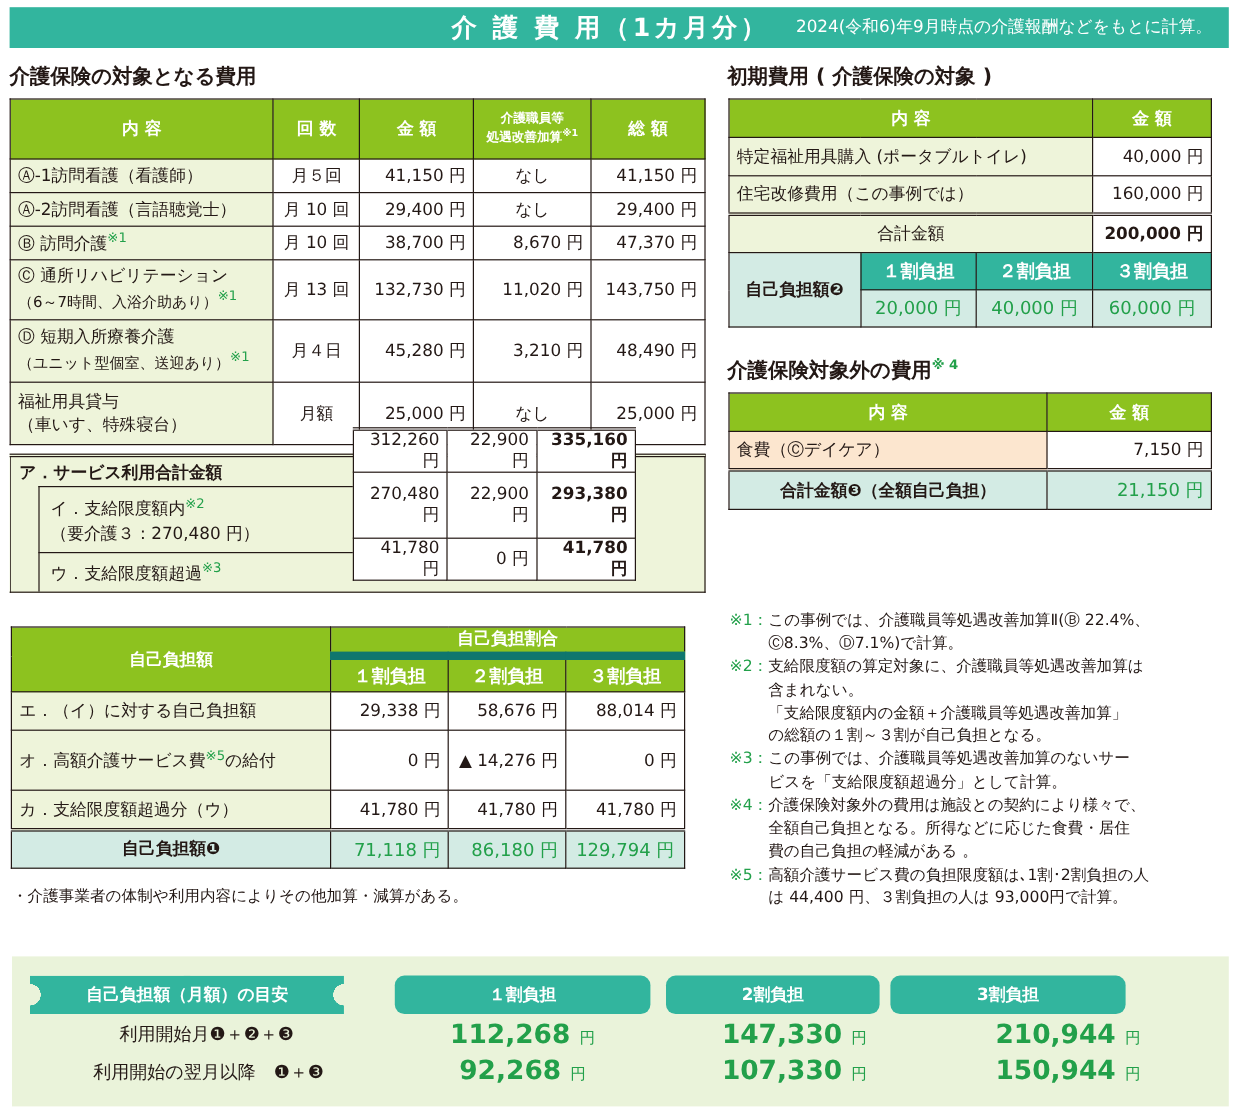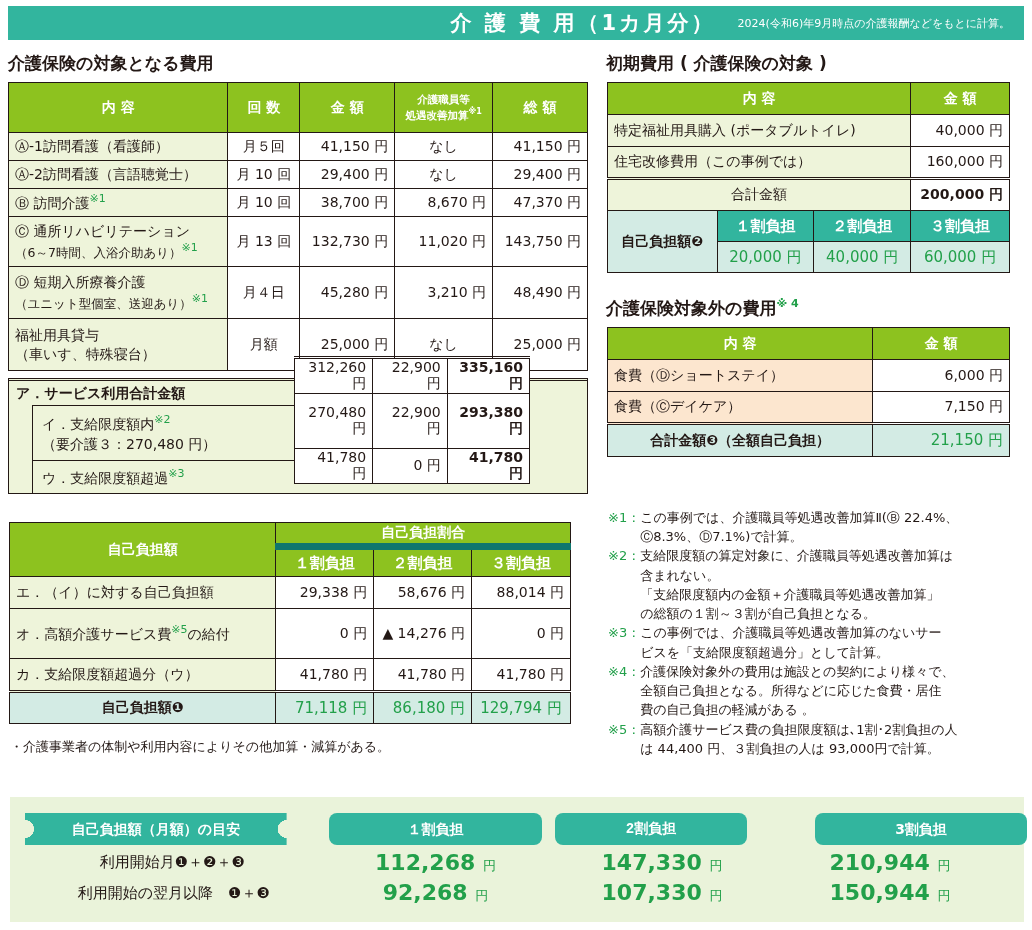--- a/index.html
+++ b/index.html
@@ -1,20 +1,20 @@
 <!DOCTYPE html>
 <html><head>
 <meta charset="utf-8">
 <style>
   * { box-sizing: border-box; margin: 0; padding: 0; }
   body { width: 1032px; height: 930px; background: #ffffff; font-family: "DejaVu Sans", sans-serif; color: #231815; position: relative; overflow: hidden; }
   .abs { position: absolute; }
   .banner { left: 8px; top: 6px; width: 1016px; height: 34px; background: #32b59e; color: #fff; display: flex; align-items: center; justify-content: flex-end; padding-right: 14px; }
   .banner .title { font-size: 21px; font-weight: bold; letter-spacing: 3px; margin-right: 22px; }
-  .banner .sub { font-size: 11px; }
+  .banner .sub { font-size: 14px; }
   .sec-title { font-size: 17px; font-weight: bold; color: #231815; }
   .note-mark { color: #22a04a; font-size: 11px; vertical-align: super; }
   table { border-collapse: collapse; position: absolute; }
   td, th { border: 1px solid #231815; font-size: 14px; padding: 0 6px; }
   th { background: #8dc21f; color: #fff; font-weight: bold; text-align: center; }
   .lbl { background: #eef4da; text-align: left; }
   .num { text-align: right; background: #fff; }
   .ctr { text-align: center; background: #fff; }
   .bold { font-weight: bold; }
   .green { color: #22a04a; }
@@ -224,24 +224,20 @@
   <colgroup>
       <col style="width:266px">
       <col style="width:137px">
     </colgroup>
   <tbody>
       <tr style="height:32px;">
     <th>内 容</th>
     <th>金 額</th>
   </tr>
   <tr style="height:32px;">
-        <td class="peach">食費（Ⓓショートステイ）</td>
-        <td class="num">6,000 円</td>
-      </tr>
-  <tr style="height:32px;">
         <td class="peach">食費（Ⓒデイケア）</td>
         <td class="num">7,150 円</td>
       </tr>
   <tr style="height:33px;">
     <td class="tot bold" style="text-align:center;border-top:3px double #231815">合計金額❸（全額自己負担）</td>
     <td class="tot green" style="text-align:right;font-size:15px;border-top:3px double #231815">21,150 円</td>
   </tr>
 </tbody>
   </table>
 
@@ -282,22 +278,22 @@
       <div>
         <div>高額介護サービス費の負担限度額は､1割･2割負担の人</div>
         <div>は 44,400 円、３割負担の人は 93,000円で計算。</div>
       </div>
     </div>
 </div>
 
 <div class="abs bottom-box"></div>
 <div class="ribbon" style="left:25px;top:813px;width:262px;">自己負担額（月額）の目安</div>
 <div class="abs pill" style="left:329px;top:813px;width:213px;">１割負担</div>
-<div class="abs pill" style="left:555px;top:813px;width:192px;font-family:Liberation Mono, monospace;">2割負担</div>
-<div class="abs pill" style="left:815px;top:813px;width:212px;">3割負担</div>
+<div class="abs pill" style="left:555px;top:813px;width:178px;">2割負担</div>
+<div class="abs pill" style="left:742px;top:813px;width:196px;">3割負担</div>
 
 <div class="rowlbl" style="left:30px;top:853px;width:215px;">利用開始月❶＋❷＋❸</div>
 <div class="rowlbl" style="left:20px;top:884px;width:250px;">利用開始の翌月以降　❶＋❸</div>
 
 <div class="bignum" style="left:329px;top:850px;width:213px;"><span>112,268</span> <span class="yen">円</span></div>
 <div class="bignum" style="left:555px;top:850px;width:214px;"><span>147,330</span> <span class="yen">円</span></div>
 <div class="bignum" style="left:783px;top:850px;width:214px;"><span>210,944</span> <span class="yen">円</span></div>
 <div class="bignum" style="left:329px;top:880px;width:213px;"><span>92,268</span> <span class="yen">円</span></div>
 <div class="bignum" style="left:555px;top:880px;width:214px;"><span>107,330</span> <span class="yen">円</span></div>
 <div class="bignum" style="left:783px;top:880px;width:214px;"><span>150,944</span> <span class="yen">円</span></div>

